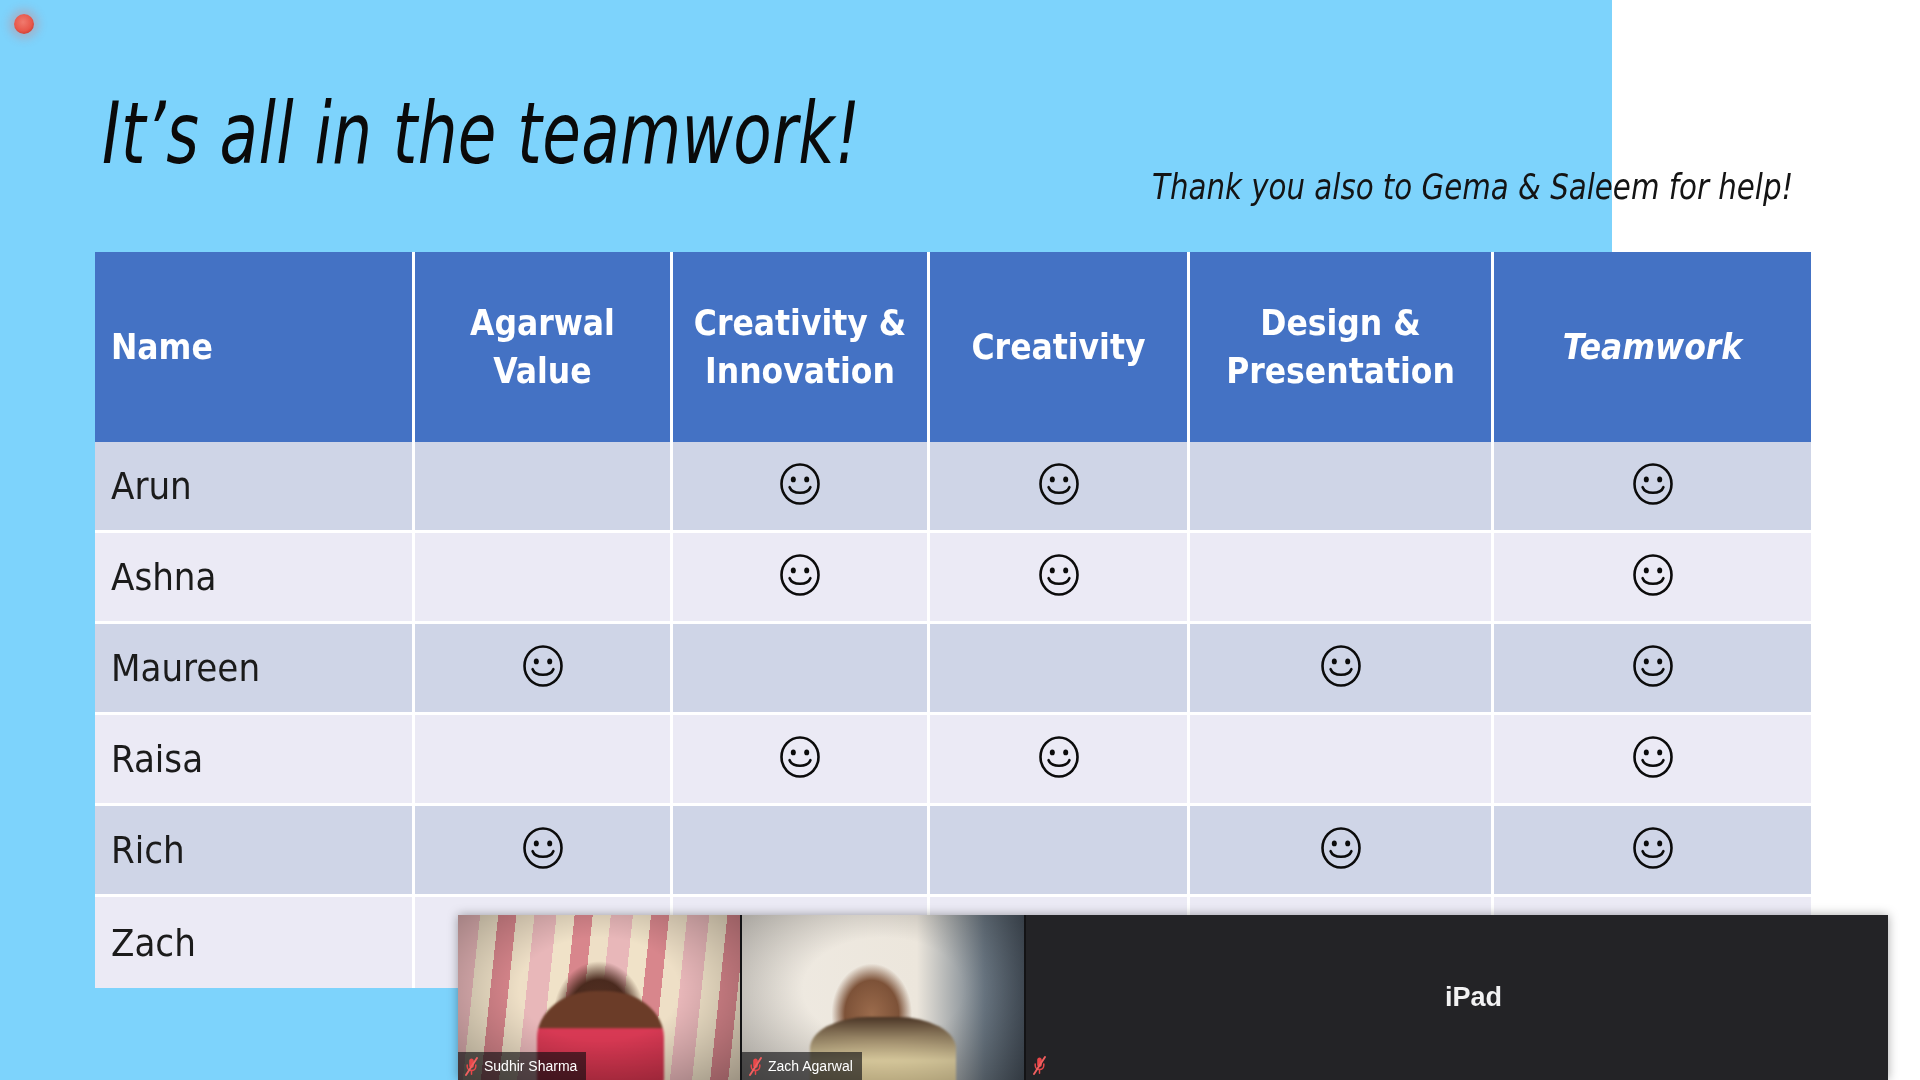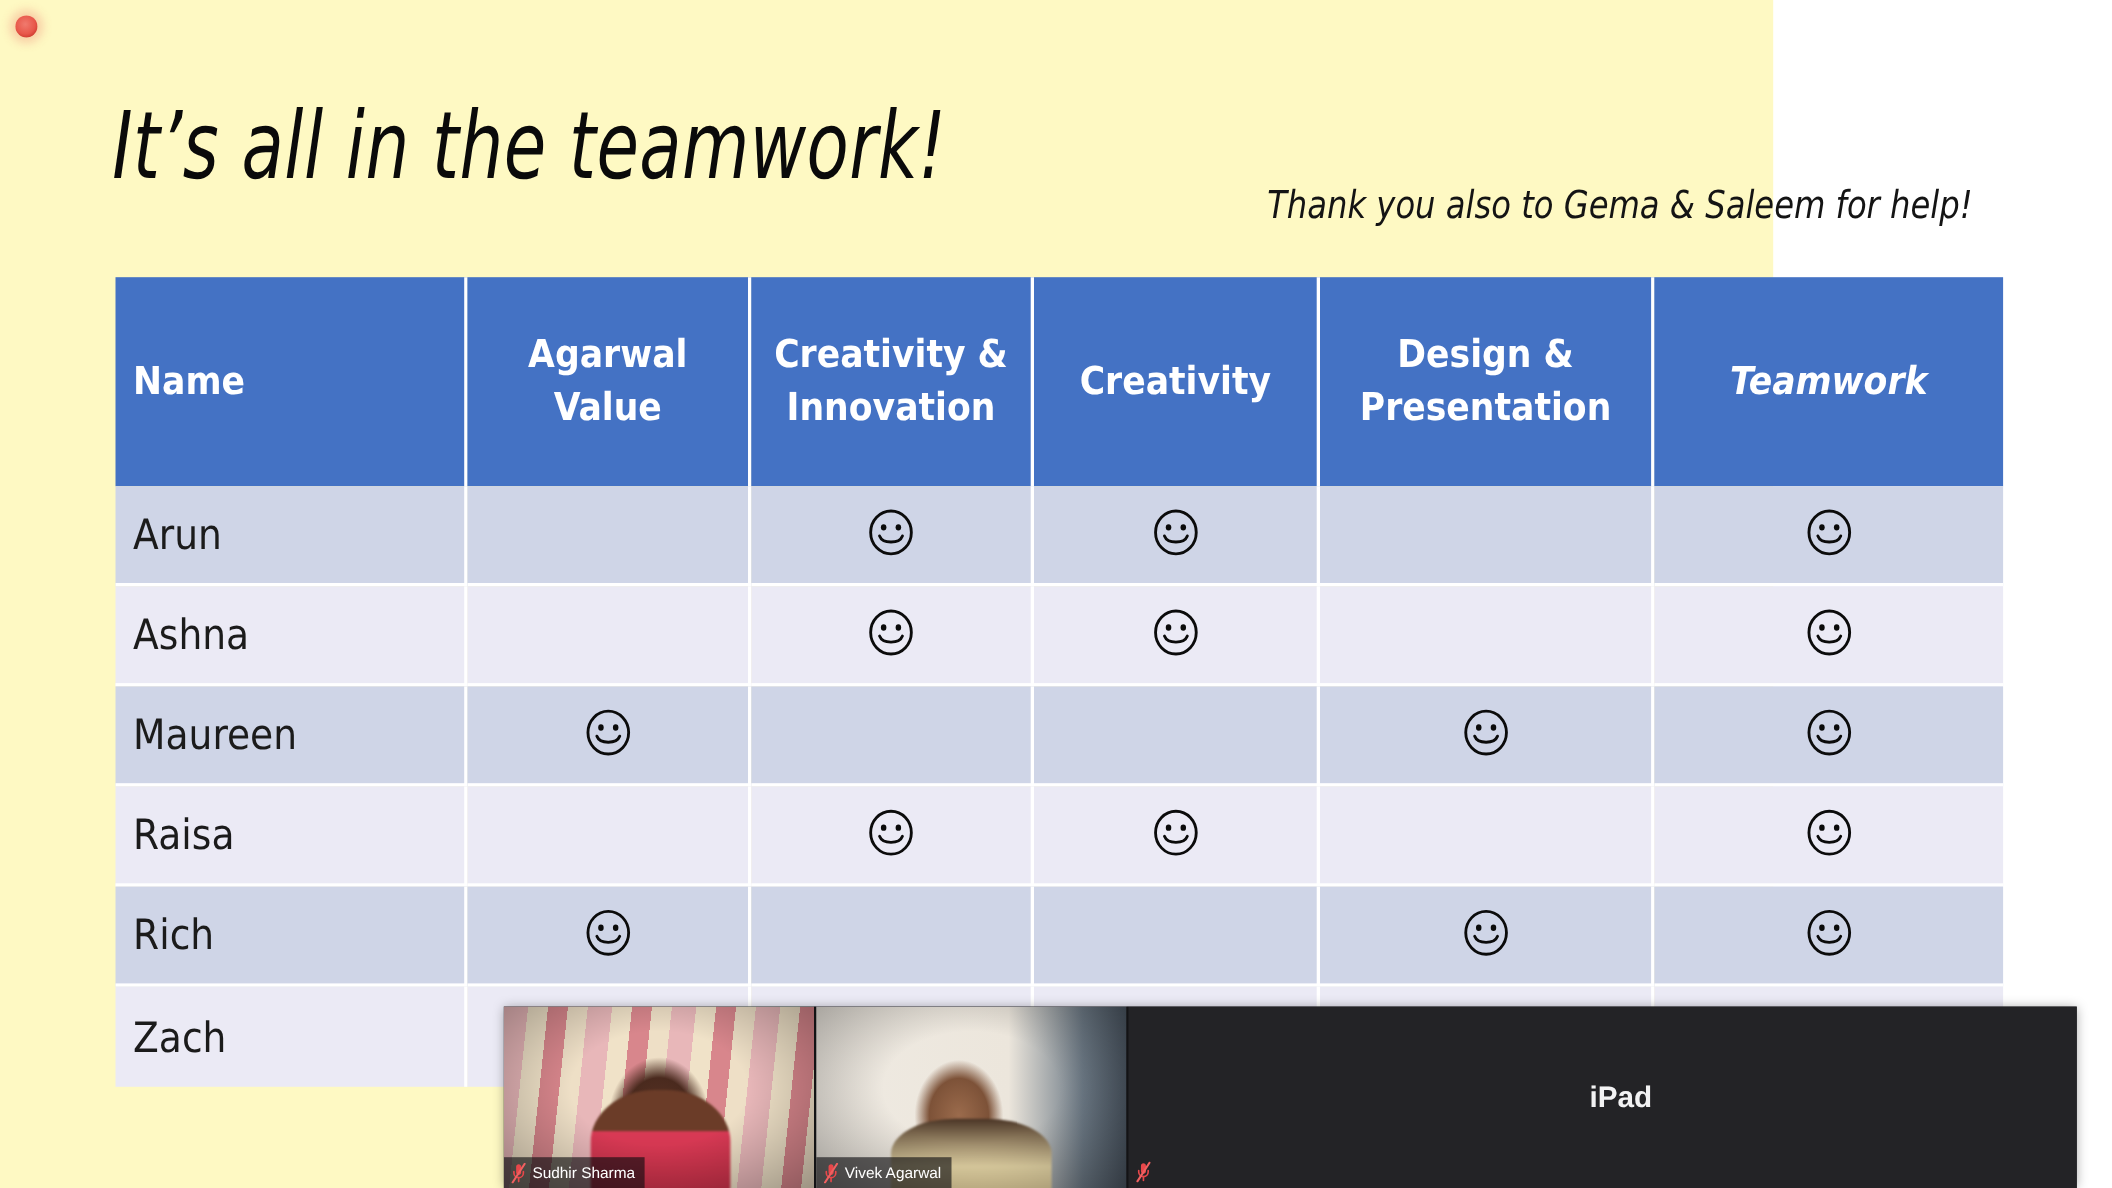--- a/index.html
+++ b/index.html
@@ -9,21 +9,21 @@
     height: 1080px;
     overflow: hidden;
     background: #ffffff;
     font-family: "Liberation Sans", sans-serif;
   }
 
   #slide {
     position: relative;
     width: 1612px;
     height: 1080px;
-    background: #fef9c3;
+    background: #7dd3fc;
     padding-left: 28px;
   }
 
   
   .rec-dot {
     position: absolute;
     left: 14px;
     top: 14px;
     width: 20px;
     height: 20px;
@@ -60,21 +60,21 @@
     line-height: 42px;
     color: #141414;
     white-space: nowrap;
     transform: scaleX(0.93);
     transform-origin: left center;
   }
 
   
   .grid {
     position: absolute;
-    left: 105px;
+    left: 95px;
     top: 252px;
     width: 1716px;
     border-collapse: separate;
     border-spacing: 0;
     table-layout: fixed;
   }
 
   .grid col.c-name  { width: 320px; }
   .grid col.c-bv    { width: 258px; }
   .grid col.c-ci    { width: 257px; }
@@ -468,21 +468,21 @@
       <div class="vignette"></div>
       <div class="tile-label">
         <span class="mic-muted">
           <svg viewBox="0 0 15 19" width="15" height="19" aria-hidden="true">
             <path d="M7.5 1.4c-1.3 0-2.3 1-2.3 2.3v5.1c0 1.3 1 2.3 2.3 2.3s2.3-1 2.3-2.3V3.7c0-1.3-1-2.3-2.3-2.3z" fill="#E8474A"></path>
             <path d="M3.2 8.1v1.2c0 2.4 1.9 4.3 4.3 4.3s4.3-1.9 4.3-4.3V8.1" stroke="#E8474A" stroke-width="1.5" fill="none" stroke-linecap="round"></path>
             <line x1="7.5" y1="13.6" x2="7.5" y2="17.2" stroke="#E8474A" stroke-width="1.5" stroke-linecap="round"></line>
             <line x1="2.0" y1="18.0" x2="13.0" y2="1.0" stroke="#F06060" stroke-width="1.9" stroke-linecap="round"></line>
           </svg>
         </span>
-        <span>Vivek Agarwal</span>
+        <span>Zach Agarwal</span>
       </div>
     </div>
 
     <div class="tile w-ipad">
       <div class="ipad-label">iPad</div>
       <span class="mic-solo">
         <svg viewBox="0 0 15 19" width="15" height="19" aria-hidden="true">
           <path d="M7.5 1.4c-1.3 0-2.3 1-2.3 2.3v5.1c0 1.3 1 2.3 2.3 2.3s2.3-1 2.3-2.3V3.7c0-1.3-1-2.3-2.3-2.3z" fill="#E8474A"></path>
           <path d="M3.2 8.1v1.2c0 2.4 1.9 4.3 4.3 4.3s4.3-1.9 4.3-4.3V8.1" stroke="#E8474A" stroke-width="1.5" fill="none" stroke-linecap="round"></path>
           <line x1="7.5" y1="13.6" x2="7.5" y2="17.2" stroke="#E8474A" stroke-width="1.5" stroke-linecap="round"></line>

